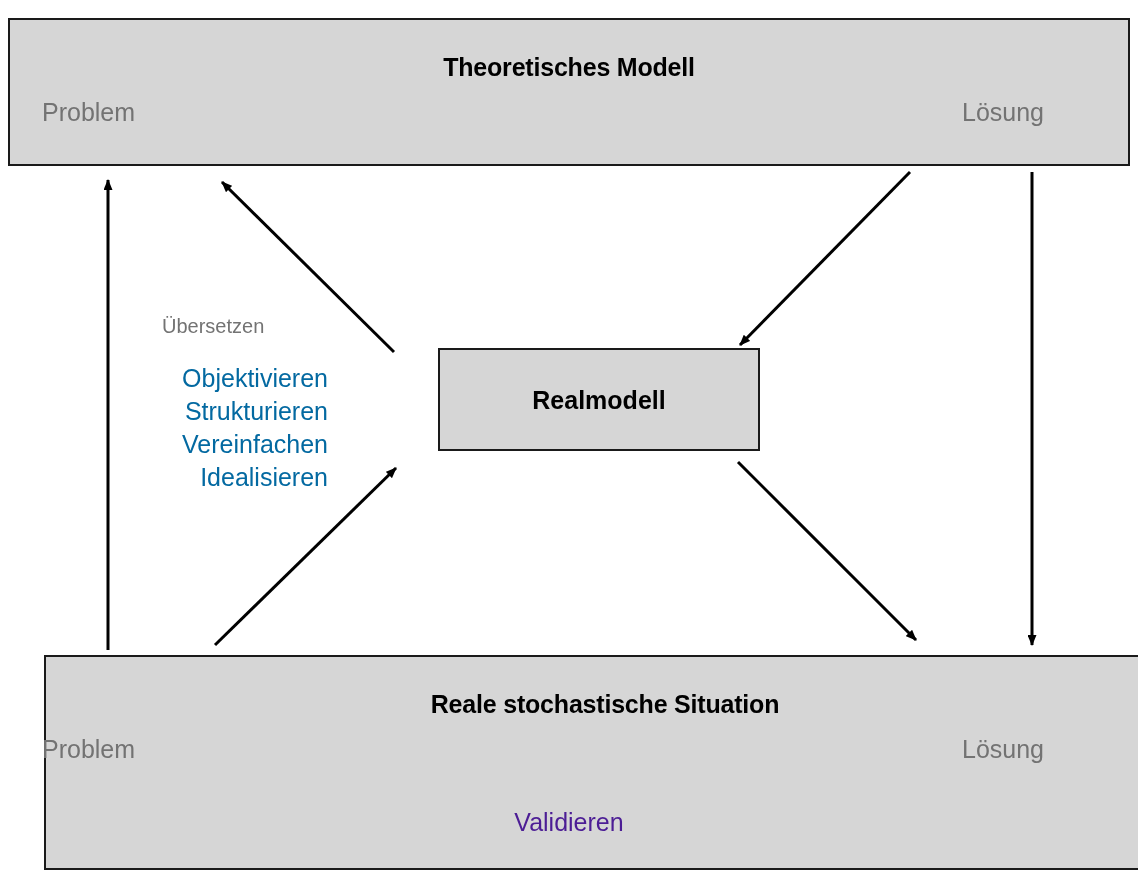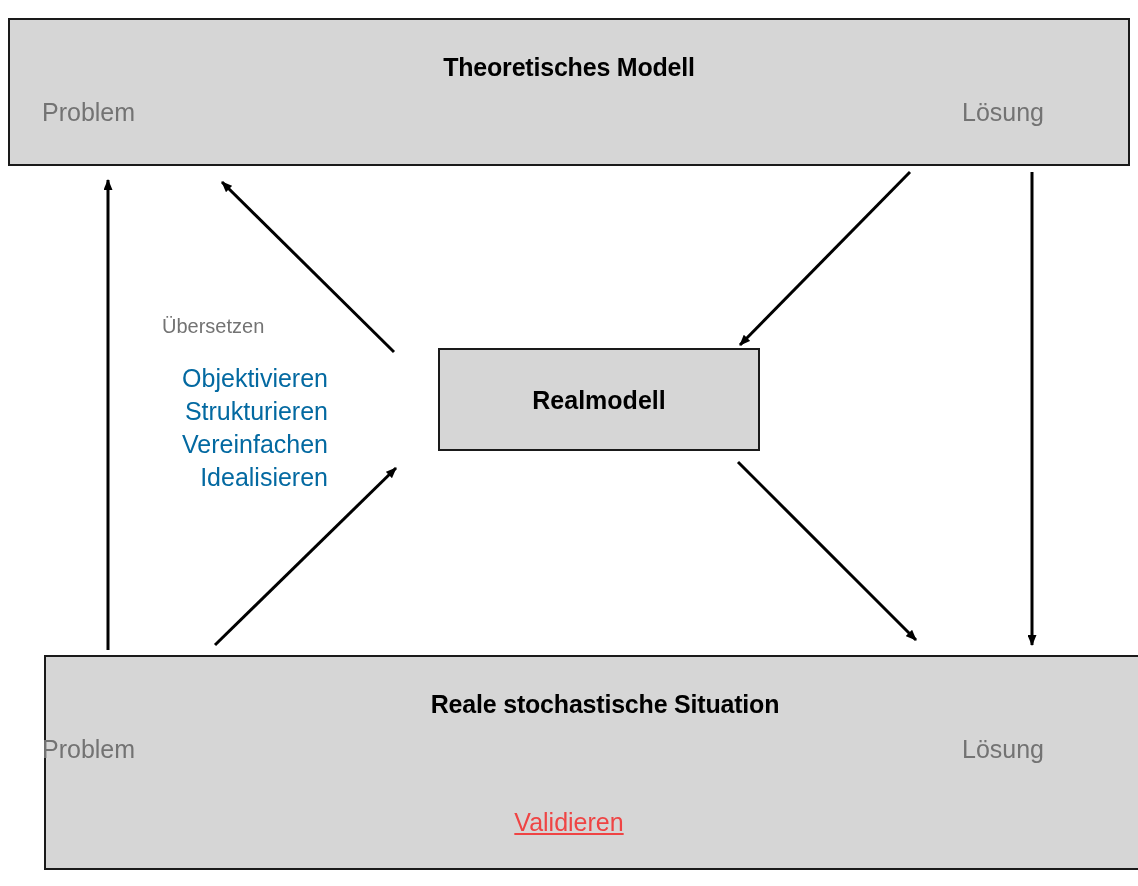--- a/index.html
+++ b/index.html
@@ -76,22 +76,21 @@
   #top-loesung { left: 962px; top: 98px; }
   #bottom-problem { left: 42px; top: 735px; }
   #bottom-loesung { left: 962px; top: 735px; }
   #bottom-validieren {
     position: absolute;
     left: 0;
     top: 808px;
     width: 1138px;
     text-align: center;
     font-size: 25px;
-    color: #ef4444;
-    text-decoration: underline;
+    color: #4c1d95;
   }
   .side-label {
     position: absolute;
     font-size: 20px;
     color: #737373;
     white-space: nowrap;
   }
   #label-uebersetzen { left: 162px; top: 315px; }
   #label-stack {
     position: absolute;

